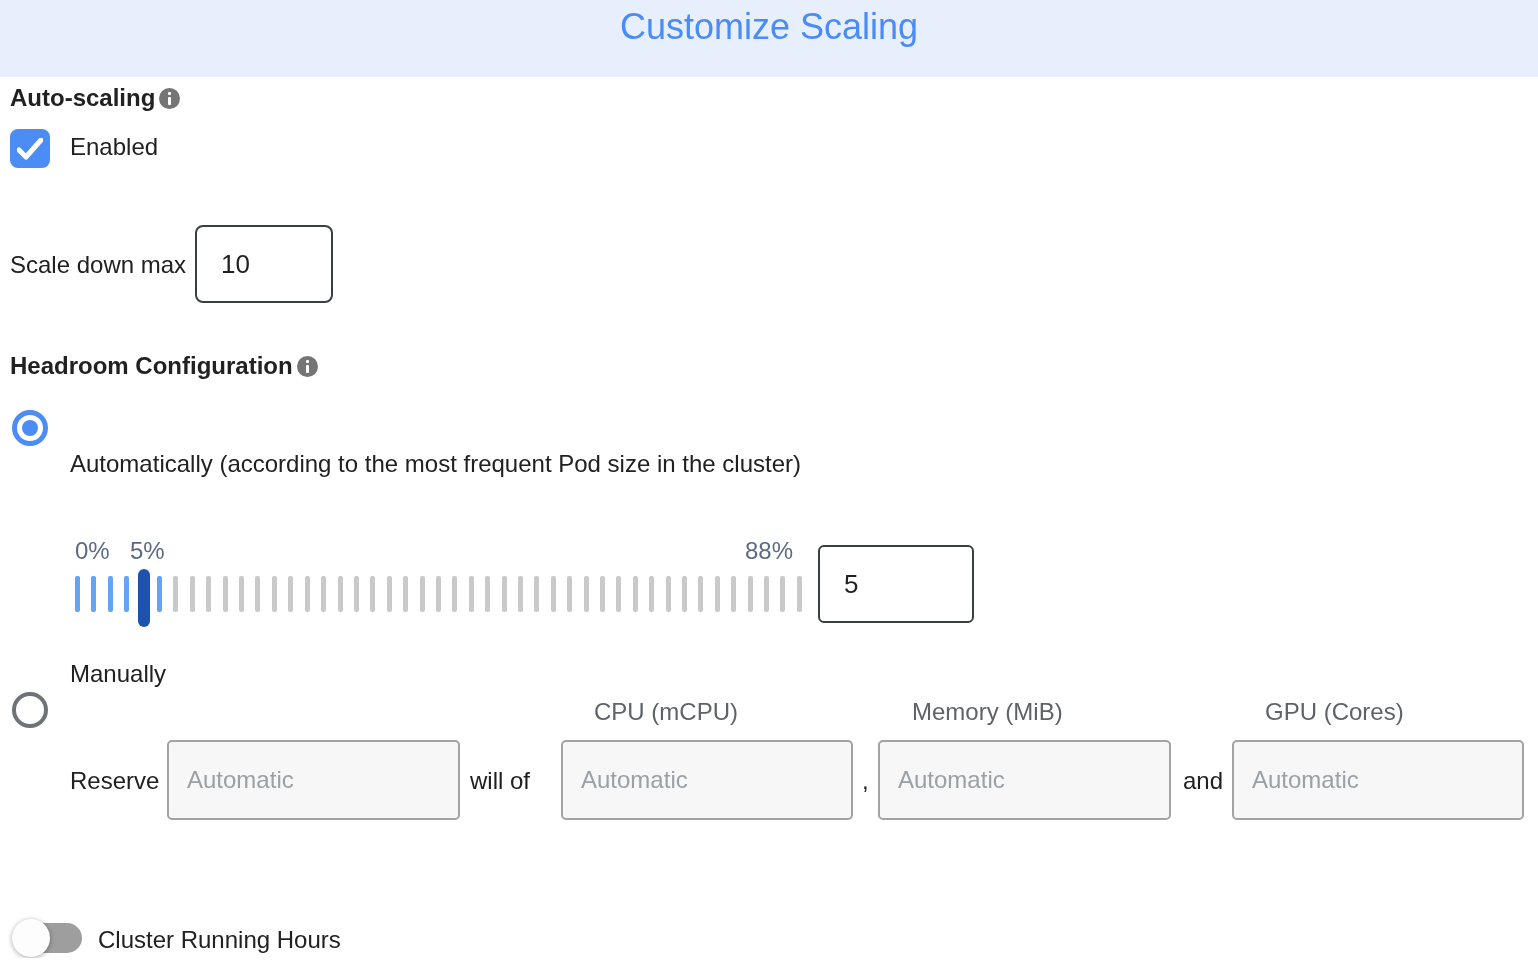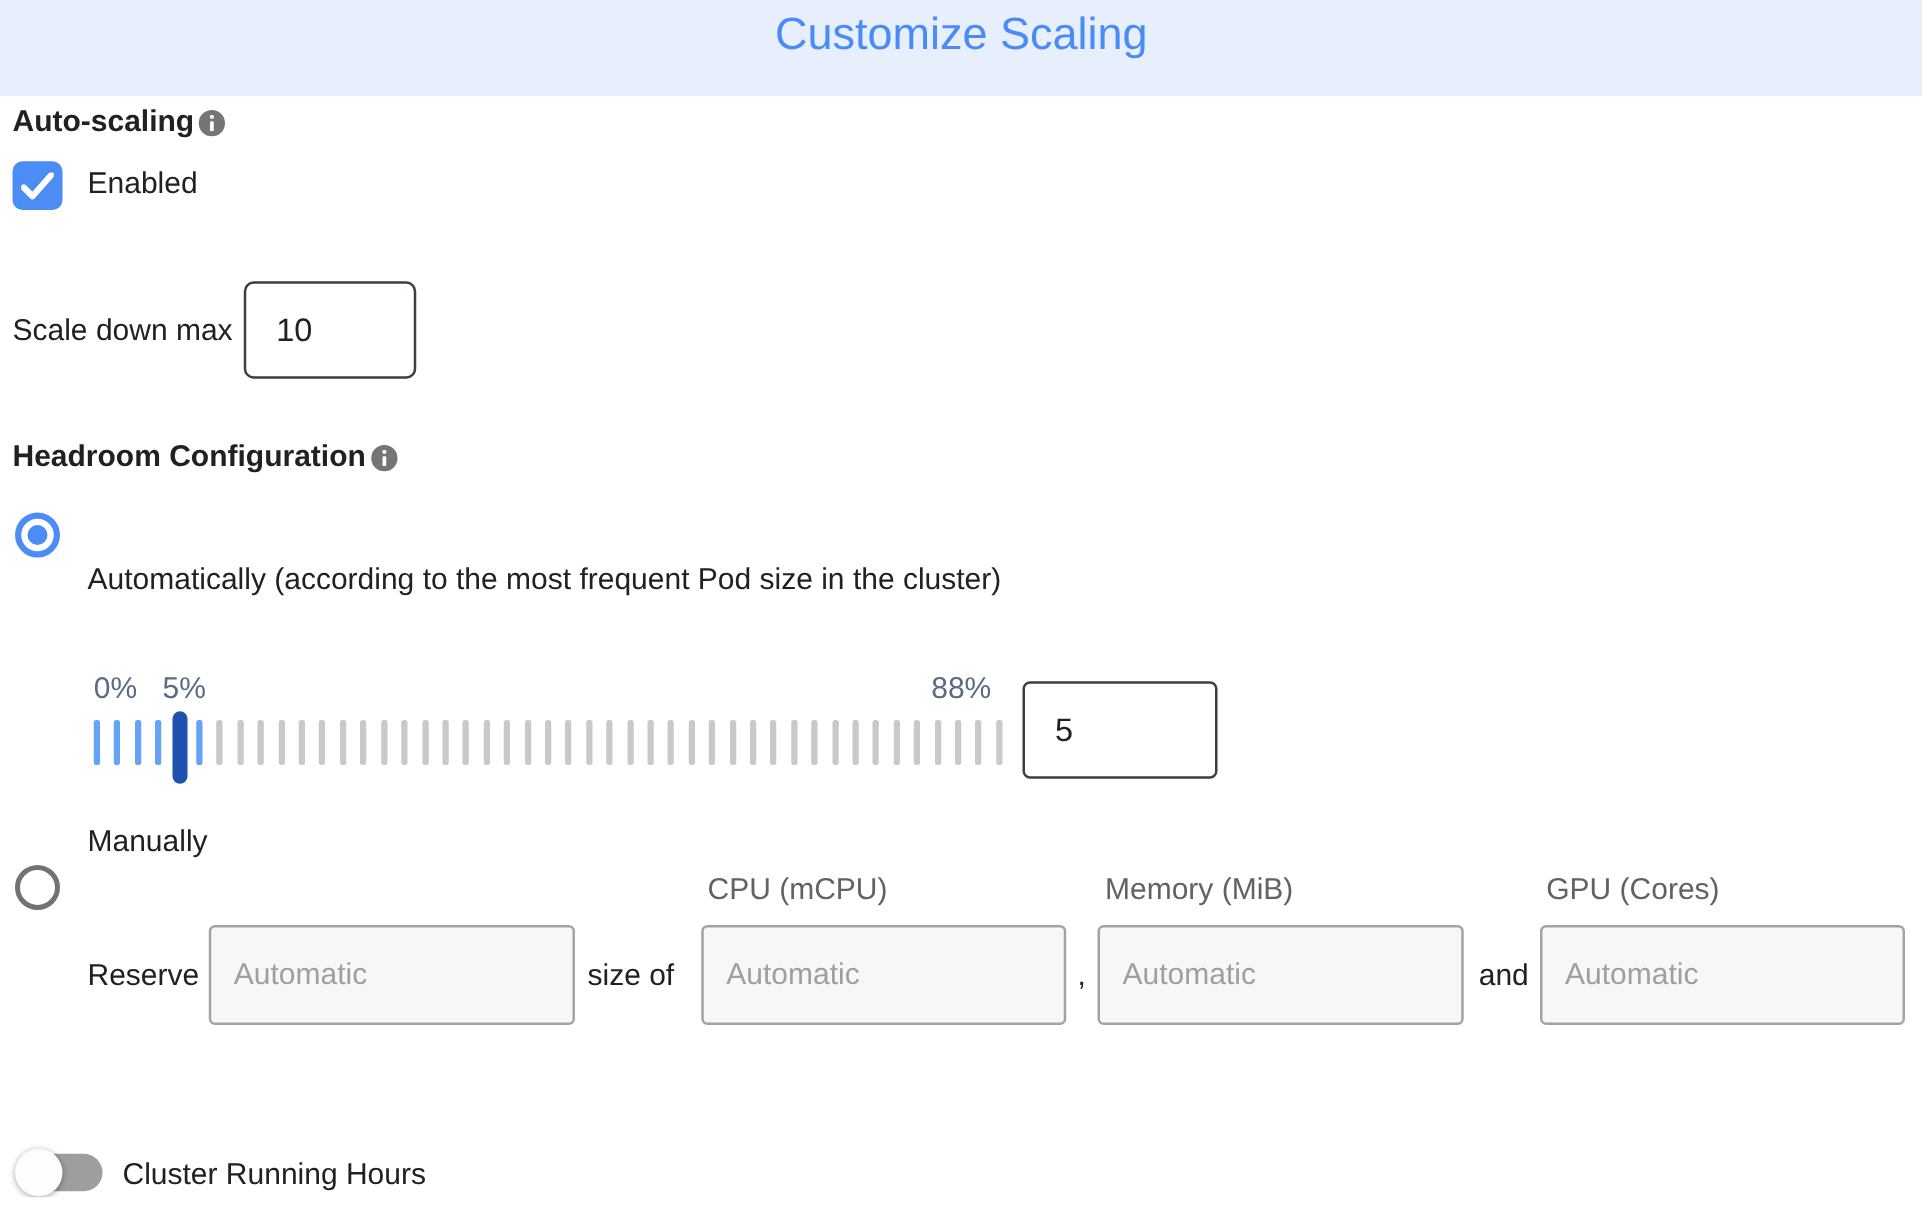--- a/index.html
+++ b/index.html
@@ -118,21 +118,21 @@
     border: 2px solid #a3a3a3;
     border-radius: 5px;
     font-family: "Liberation Sans", sans-serif;
     font-size: 24px;
     color: #212121;
     padding: 0 18px;
     outline: none;
   }
   .auto-input::placeholder { color: #9AA0A6; opacity: 1; }
 
-  .col-header { font-size: 24px; color: #5F6368; }
+  .col-header { font-size: 24px; color: #5F6368; margin-left: 28px; }
 
   
   .toggle { cursor: pointer; }
   .toggle-track {
     position: absolute;
     left: 13px; top: 923px;
     width: 69px; height: 30px;
     border-radius: 15px;
     background: #9E9E9E;
   }
@@ -250,21 +250,21 @@
 
   <div class="abs radio" style="left:12px; top:656px;"></div>
   <div class="abs body-text" style="left:70px; top:660px;">Manually</div>
 
   <div class="abs col-header" style="left:566px; top:698px;">CPU (mCPU)</div>
   <div class="abs col-header" style="left:884px; top:698px;">Memory (MiB)</div>
   <div class="abs col-header" style="left:1237px; top:698px;">GPU (Cores)</div>
 
   <div class="abs body-text" style="left:70px; top:767px;">Reserve</div>
   <input class="abs auto-input" style="left: 167px; top: 740px; width: 293px;" type="text" placeholder="Automatic">
-  <div class="abs body-text" style="left:470px; top:767px;">size of</div>
+  <div class="abs body-text" style="left:470px; top:767px;">will of</div>
   <input class="abs auto-input" style="left: 561px; top: 740px; width: 292px;" type="text" placeholder="Automatic">
   <div class="abs body-text" style="left:862px; top:767px;">,</div>
   <input class="abs auto-input" style="left: 878px; top: 740px; width: 293px;" type="text" placeholder="Automatic">
   <div class="abs body-text" style="left:1183px; top:767px;">and</div>
   <input class="abs auto-input" style="left: 1232px; top: 740px; width: 292px;" type="text" placeholder="Automatic">
 
   <div class="toggle">
     <div class="toggle-track"></div>
     <div class="toggle-knob"></div>
   </div>

